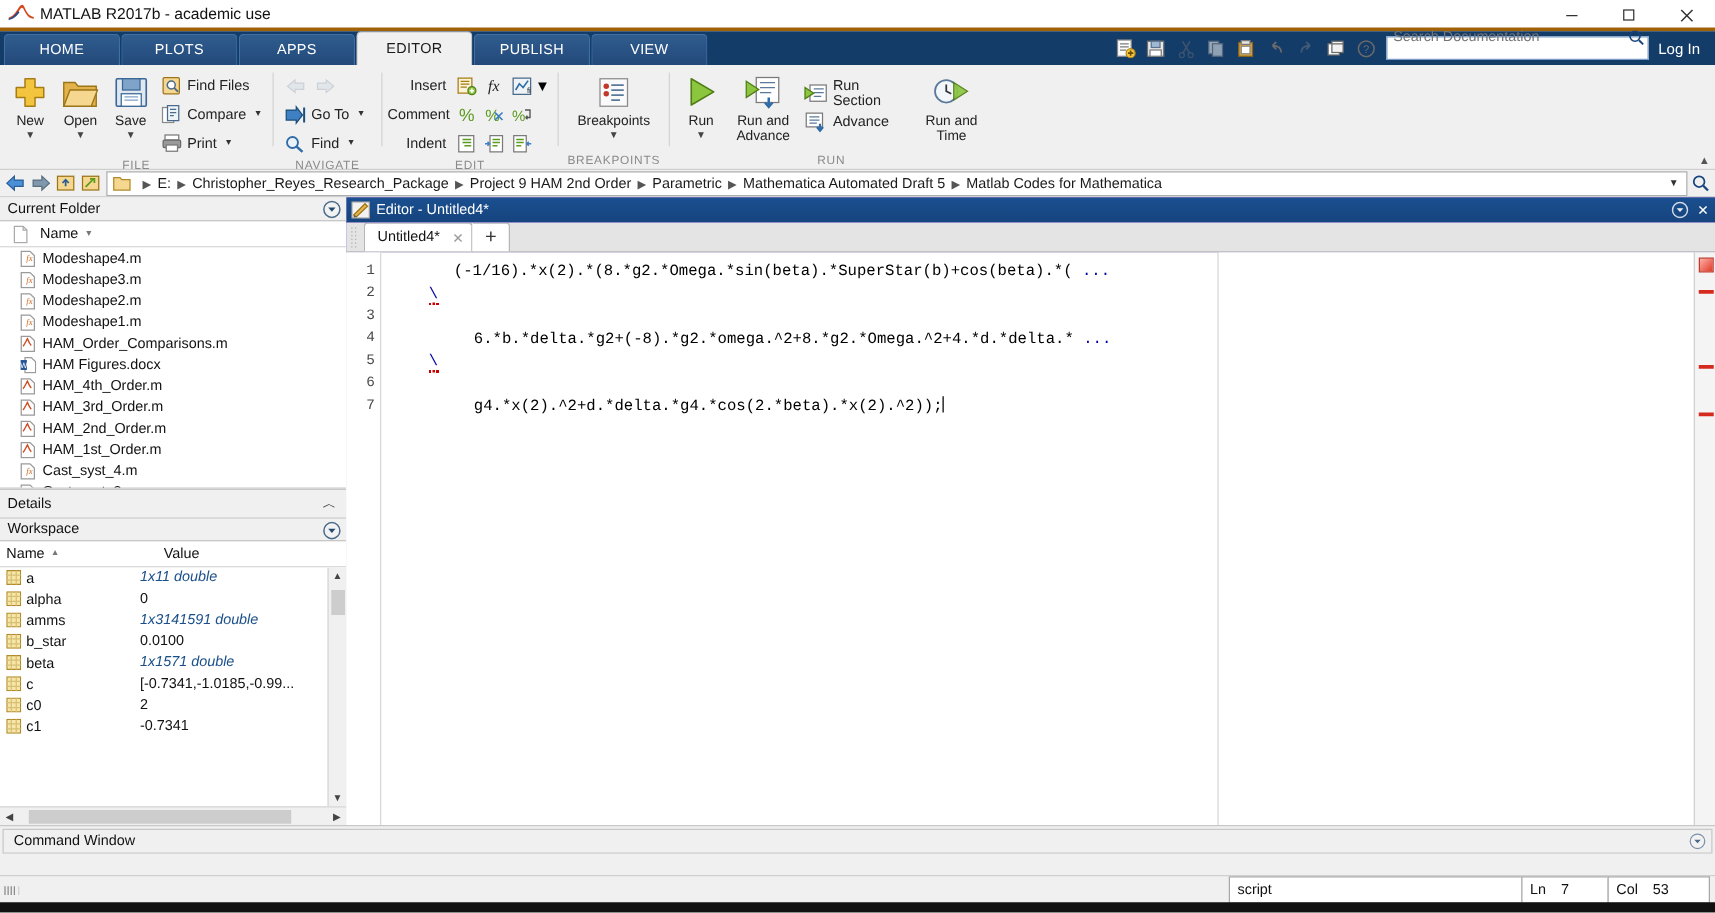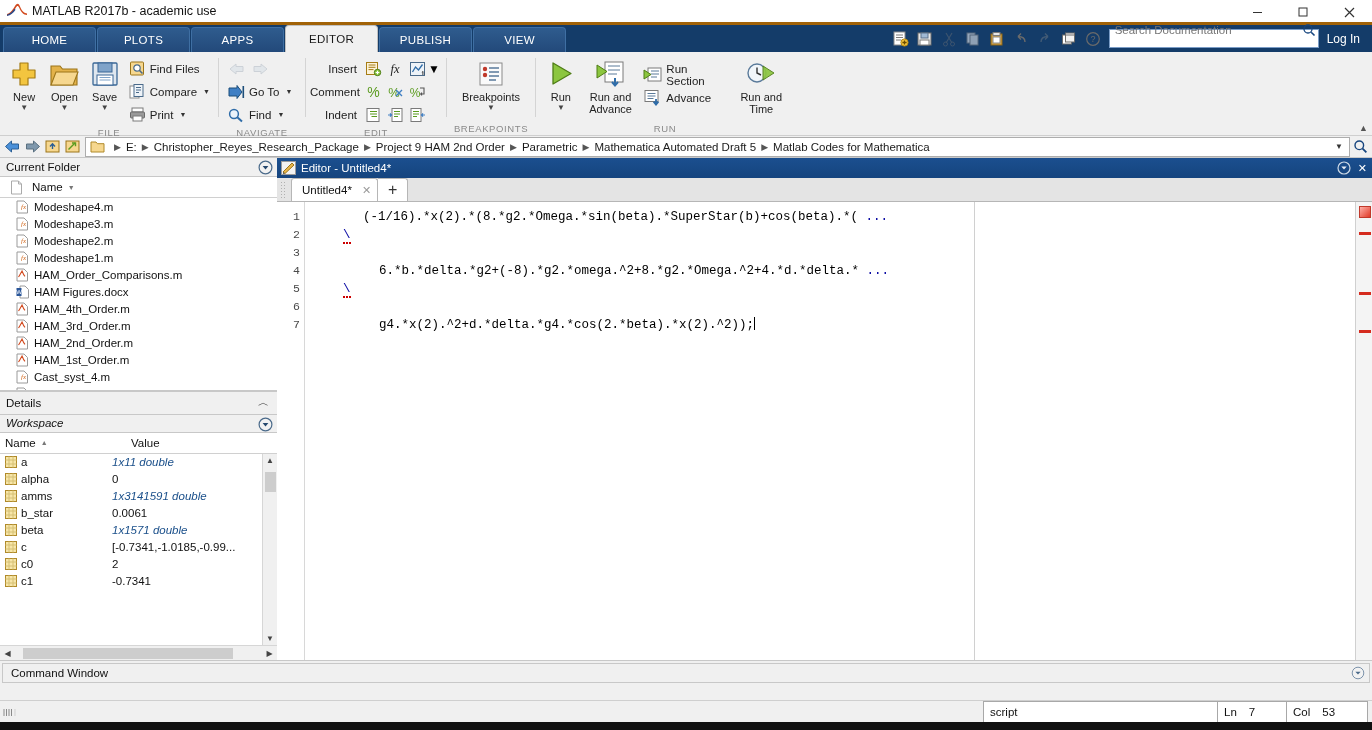--- a/index.html
+++ b/index.html
@@ -131,21 +131,21 @@
   .filerow .fname { font-size: 11.5px; color: #111; margin-left: 5px; }
 
   .details-bar {
     height: 24px; background: #f0f0f0; border-top: 1px solid #c8c8c8;
     border-bottom: 1px solid #c8c8c8; display: flex; align-items: center;
     padding-left: 6px; position: relative; flex: none;
   }
   .details-bar .dt { font-size: 11.5px; color: #111; }
   .details-bar .chev { position: absolute; right: 8px; font-size: 11px; color: #333; }
 
-  .ws-title { height: 18px; font-style: italic; }
+  .ws-title { height: 18px; }
   .ws-header {
     height: 21px; background: #fff; border-bottom: 1px solid #d0d0d0; display: flex;
     align-items: center; flex: none;
   }
   .ws-header .wh { font-size: 11.5px; color: #111; display: flex; align-items: center; }
   .wsgrid { flex: 1; background: #fff; display: flex; overflow: hidden; }
   .wsrows { flex: 1; }
   .wsrow { height: 17px; display: flex; align-items: center; }
   .wsrow .wn { font-size: 11.5px; color: #111; width: 108px; padding-left: 5px; }
   .wsrow .wv { font-size: 11.5px; color: #111; padding-left: 4px; }
@@ -872,21 +872,21 @@
                     <rect x="0.5" y="0.5" width="11" height="11" fill="#f7e6a8" stroke="#b08a2a"></rect>
                     <path d="M0.5 4h11M0.5 8h11M4 0.5v11M8 0.5v11" stroke="#d6c074"></path>
                   </svg></span><span>amms</span></span>
             <span class="wv ital">1x3141591 double</span>
           </div>
           <div class="wsrow">
             <span class="wn"><span style="display:inline-block;vertical-align:-2px;margin-right:4px"><svg width="12" height="12" viewBox="0 0 12 12">
                     <rect x="0.5" y="0.5" width="11" height="11" fill="#f7e6a8" stroke="#b08a2a"></rect>
                     <path d="M0.5 4h11M0.5 8h11M4 0.5v11M8 0.5v11" stroke="#d6c074"></path>
                   </svg></span><span>b_star</span></span>
-            <span class="wv">0.0061</span>
+            <span class="wv">0.0100</span>
           </div>
           <div class="wsrow">
             <span class="wn"><span style="display:inline-block;vertical-align:-2px;margin-right:4px"><svg width="12" height="12" viewBox="0 0 12 12">
                     <rect x="0.5" y="0.5" width="11" height="11" fill="#f7e6a8" stroke="#b08a2a"></rect>
                     <path d="M0.5 4h11M0.5 8h11M4 0.5v11M8 0.5v11" stroke="#d6c074"></path>
                   </svg></span><span>beta</span></span>
             <span class="wv ital">1x1571 double</span>
           </div>
           <div class="wsrow">
             <span class="wn"><span style="display:inline-block;vertical-align:-2px;margin-right:4px"><svg width="12" height="12" viewBox="0 0 12 12">

